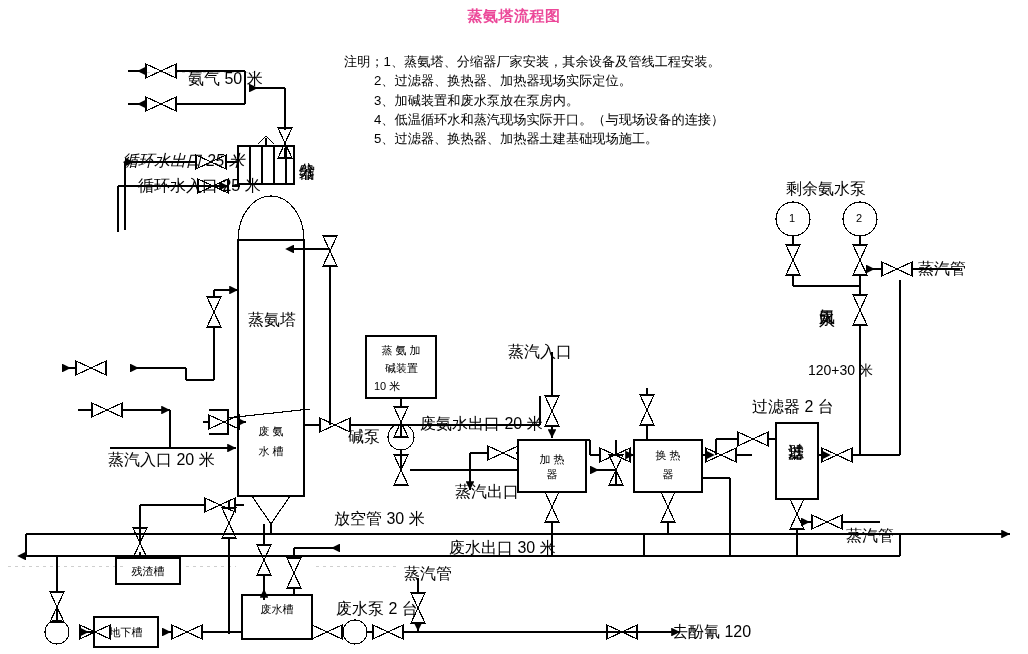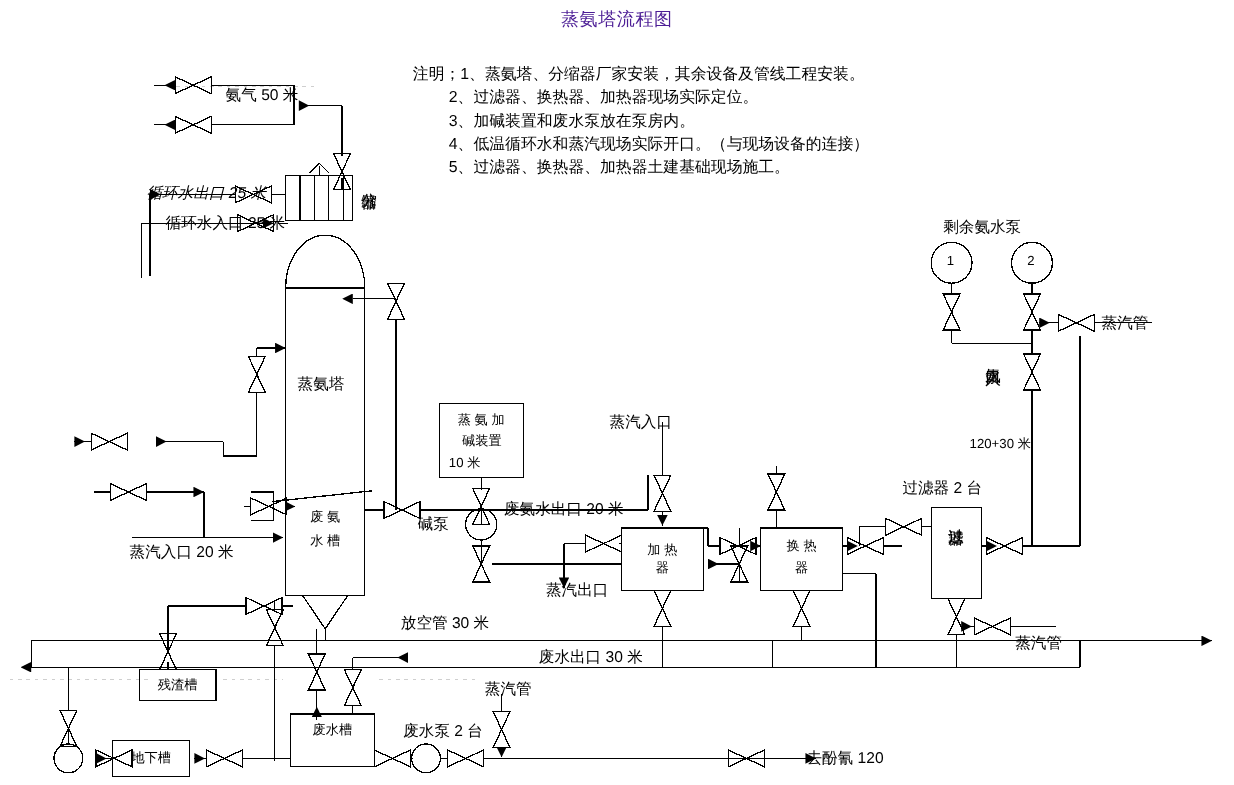--- a/index.html
+++ b/index.html
@@ -22,43 +22,43 @@
     left: 0;
     top: 0;
   }
   .ttl {
     position: absolute;
     left: 0;
     top: 7px;
     width: 1028px;
     text-align: center;
     font-size: 15px;
-    font-weight: normal;
-    color: #4c1d95;
+    font-weight: bold;
+    color: #ec4899;
     letter-spacing: 0.5px;
   }
   .notes {
     position: absolute;
     left: 344px;
     top: 52px;
     font-size: 13.2px;
     line-height: 19.3px;
     color: #000;
     white-space: nowrap;
   }
   .notes .n-line { display: block; }
   .notes .n-ind { padding-left: 30px; }
   .lbl {
     position: absolute;
-    font-size: 13px;
+    font-size: 16px;
     color: #000;
     white-space: nowrap;
     line-height: 13px;
   }
-  .lbl.sm { font-size: 11px; }
+  .lbl.sm { font-size: 14px; }
   .lbl.vert {
     writing-mode: vertical-rl;
     text-orientation: upright;
     line-height: 15px;
     letter-spacing: 1px;
   }
   .boxlbl {
     position: absolute;
     font-size: 11px;
     color: #000;

